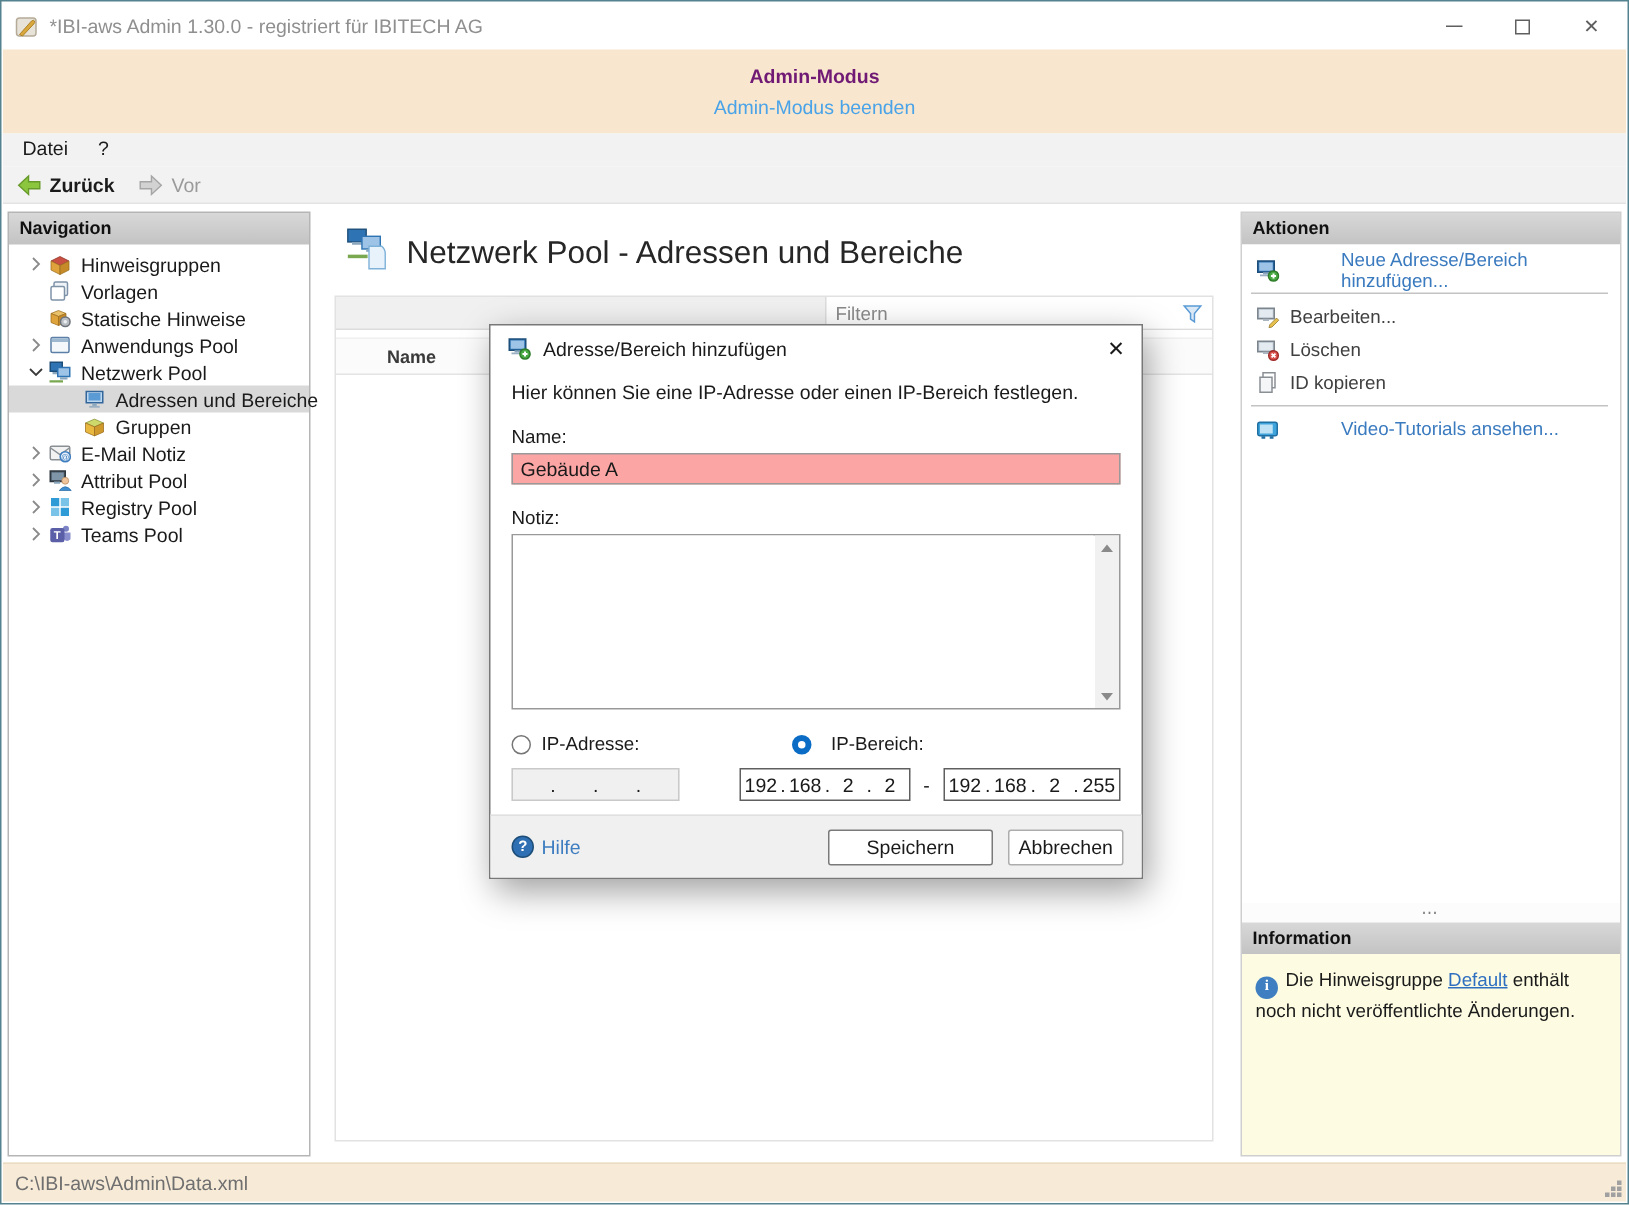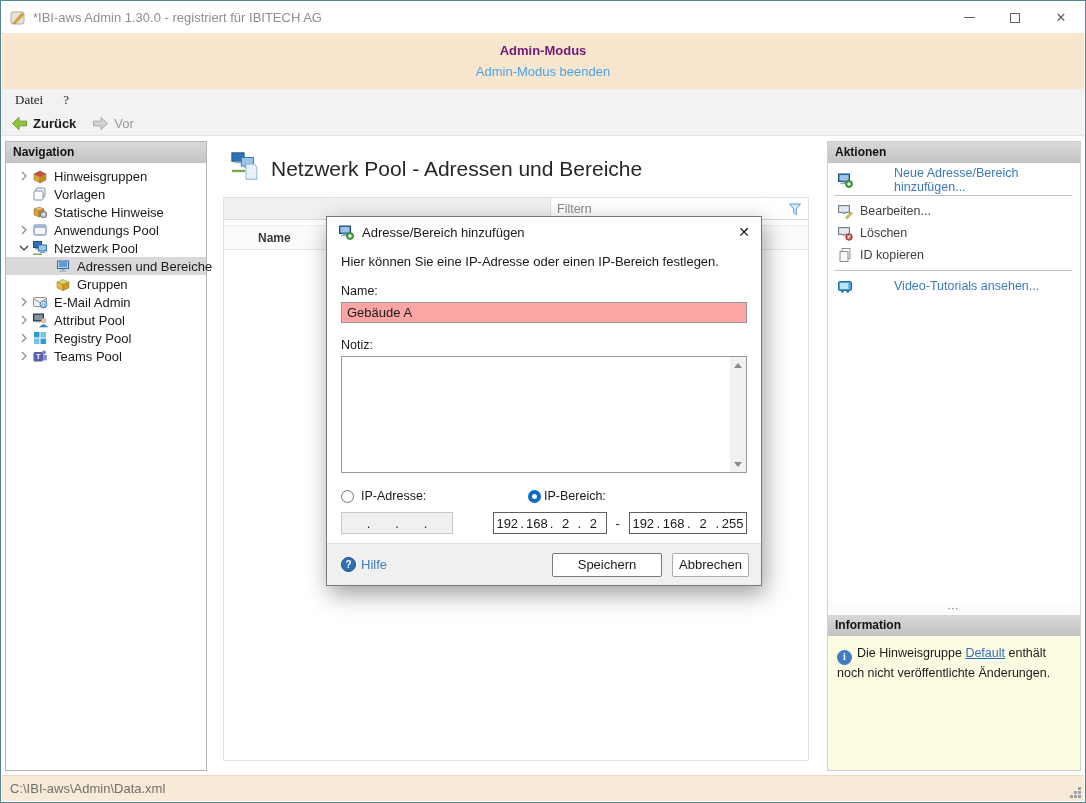--- a/index.html
+++ b/index.html
@@ -15,21 +15,21 @@
   .glyph-min { width:11px; height:0; border-top:1px solid #5f5f5f; }
   .glyph-max { width:10px; height:10px; border:1px solid #5f5f5f; }
   .glyph-close { font-size:13px; color:#5f5f5f; }
 
   
   .banner { position:absolute; left:1px; right:1px; top:32px; height:56px; background:#f8e7ce; text-align:center; padding-top:10px; }
   .banner .b-title { font-size:13px; font-weight:bold; color:#701a75; }
   .banner .b-link { margin-top:6px; font-size:13px; color:#4aa3e8; cursor:pointer; }
 
   
-  .menubar { position:absolute; left:1px; right:1px; top:88px; height:22px; background:#f2f2f2; display:flex; align-items:center; font-size:13px; color:#1a1a1a;font-family:Liberation Serif, serif; }
+  .menubar { position:absolute; left:1px; right:1px; top:88px; height:22px; background:#f2f2f2; display:flex; font-size:13px; color:#1a1a1a; }
   .menu-item { padding:2px 10px; }
   .menu-item:first-child { padding-left:13px; }
   .toolbar { position:absolute; left:1px; right:1px; top:110px; height:25px; background:#f2f2f2; border-bottom:1px solid #e3e3e3; display:flex; align-items:center; }
   .tb-btn { display:flex; align-items:center; gap:5px; padding:0 8px; font-size:13px; height:100%; }
   .tb-back { color:#1a1a1a; font-weight:bold; padding-left:9px; }
   .tb-fwd { color:#9a9a9a; }
   .tb-ico { width:17px; height:15px; flex:none; }
 
   
   .nav-panel { position:absolute; left:4px; top:140px; width:202px; bottom:31px; border:1px solid #b5b5b5; background:#fff; }
@@ -85,21 +85,21 @@
   .txt-input { margin-top:4px; width:100%; height:21px; border:1px solid #999; font-size:13px; color:#1a1a1a; padding:0 5px; font-family:inherit; outline:none; background:#fca5a5; }
   .note-box { position:relative; margin-top:4px; width:100%; height:117px; border:1px solid #999; background:#fff; }
   .note-box textarea { width:calc(100% - 17px); height:100%; border:none; resize:none; outline:none; font-family:inherit; font-size:13px; padding:3px 5px; }
   .vscroll { position:absolute; top:0; right:0; bottom:0; width:16px; background:#f1f1f1; }
   .vs-up,.vs-dn { position:absolute; left:0; width:16px; height:16px; display:flex; align-items:center; justify-content:center; }
   .vs-up { top:0; } .vs-dn { bottom:0; }
   .tri-up { width:0; height:0; border-left:4px solid transparent; border-right:4px solid transparent; border-bottom:5px solid #8a8a8a; }
   .tri-dn { width:0; height:0; border-left:4px solid transparent; border-right:4px solid transparent; border-top:5px solid #8a8a8a; }
   .radio-row { display:flex; margin-top:16px; align-items:center; }
   .radio-col1 { width:156px; display:flex; align-items:center; gap:7px; }
-  .radio-col2 { display:flex; align-items:center; gap:3px;padding-left:31px; }
+  .radio-col2 { display:flex; align-items:center; gap:13px;padding-left:31px; }
   .radio { width:13px; height:13px; border-radius:50%; border:1px solid #767676; background:#fff; flex:none; }
   .radio.checked { border:4px solid #0a6cc4; }
   .radio-label { font-size:12.5px; color:#1a1a1a; }
   .ip-row { display:flex; margin-top:9px; align-items:center; }
   .ipf { height:22px; border:1px solid #5f5f5f; background:#fff; display:flex; align-items:center; justify-content:space-evenly; font-size:13px; color:#1a1a1a; }
   .ipf .seg { min-width:20px; text-align:center; }
   .ipf .dot { color:#1a1a1a; }
   .ipf.disabled { background:#f0f0f0; border:1px solid #c9c9c9; color:#6a6a6a; }
   .ipf-a { width:116px; } .ipf-b { width:117px; margin-left:40px; } .ipf-c { width:122px; }
   .ip-dash { margin:0 9px; font-size:13px; color:#1a1a1a; }
@@ -254,21 +254,21 @@
             <svg width="16" height="16">
               <polyline points="6,4 10,8 6,12" fill="none" stroke="#8a8a8a" stroke-width="1.2"></polyline>
             </svg>
           </span>
         <svg class="ti" viewBox="0 0 16 16">
             <rect x="1.5" y="3.5" width="13" height="9" rx="1" fill="#f2f2f2" stroke="#8a8f94"></rect>
             <polyline points="1.5,4.5 8,9 14.5,4.5" fill="none" stroke="#8a8f94"></polyline>
             <circle cx="11.5" cy="10.5" r="3.4" fill="#e9f2fa" stroke="#3e7dc0"></circle>
             <text x="11.5" y="12.6" font-size="5.5" text-anchor="middle" fill="#3e7dc0">@</text>
           </svg>
-        <span class="tlabel">E-Mail Admin</span>
+        <span class="tlabel">E-Mail Notiz</span>
       </div>
 
       <div class="tree-row">
         <span class="chev">
             <svg width="16" height="16">
               <polyline points="6,4 10,8 6,12" fill="none" stroke="#8a8a8a" stroke-width="1.2"></polyline>
             </svg>
           </span>
         <svg class="ti" viewBox="0 0 16 16">
             <rect x="1.5" y="2" width="10" height="7" fill="#4d5a66" stroke="#2e3840"></rect>

